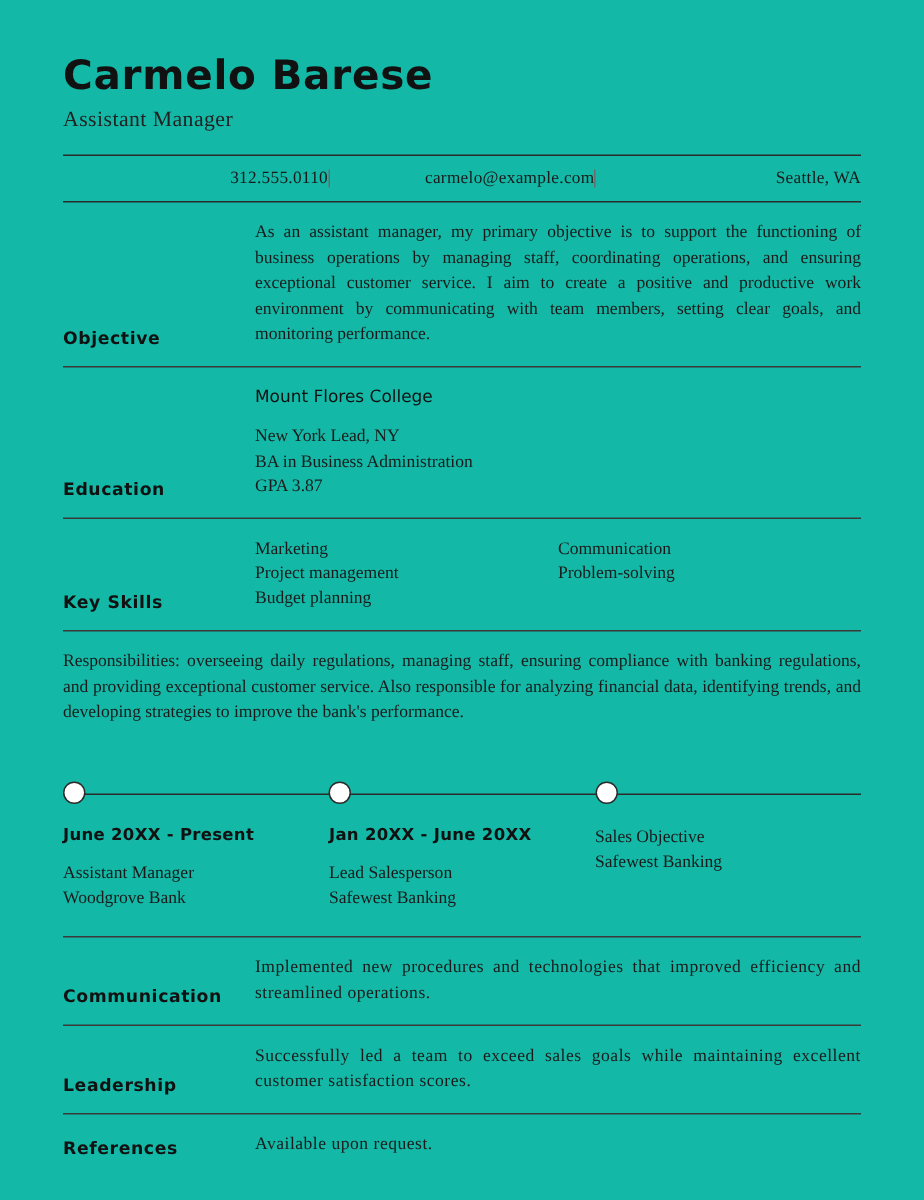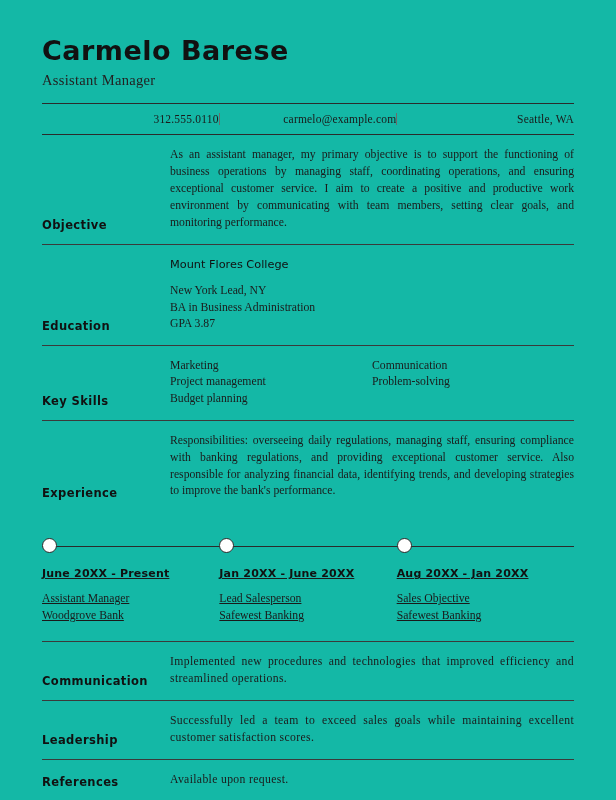--- a/index.html
+++ b/index.html
@@ -137,21 +137,20 @@
   }
   .tl-cols {
     position: relative;
     display: flex;
   }
   .tl-col {
     flex: 1 1 0;
     position: relative;
     padding-right: 14px;
     box-sizing: border-box;
-    text-decoration: underline;
   }
   .tl-dot {
     position: relative;
     z-index: 2;
     width: 13px;
     height: 13px;
     border: 1.6px solid #2b2b2b;
     border-radius: 50%;
     background: #ffffff;
     margin-bottom: 14px;
@@ -233,21 +232,20 @@
             <div class="skill-item">Communication</div>
             <div class="skill-item">Problem-solving</div>
           </div>
         </div>
       </div>
     </div>
 
     <hr class="rule thin">
 
     <div class="section">
-      <div class="sec-label">Experience</div>
       <div class="sec-body">Responsibilities: overseeing daily regulations, managing staff, ensuring compliance with banking regulations, and providing exceptional customer service. Also responsible for analyzing financial data, identifying trends, and developing strategies to improve the bank's performance.</div>
     </div>
 
     <div class="timeline-wrap">
       <div class="timeline">
         <div class="tl-line"></div>
         <div class="tl-cols">
 
           <div class="tl-col">
             <div class="tl-dot"></div>
@@ -258,21 +256,20 @@
 
           <div class="tl-col">
             <div class="tl-dot"></div>
             <div class="tl-date">Jan 20XX - June 20XX</div>
             <div class="tl-role">Lead Salesperson</div>
             <div class="tl-org">Safewest Banking</div>
           </div>
 
           <div class="tl-col">
             <div class="tl-dot"></div>
-            <div class="tl-date">Aug 20XX - Jan 20XX</div>
             <div class="tl-role">Sales Objective</div>
             <div class="tl-org">Safewest Banking</div>
           </div>
 
         </div>
       </div>
     </div>
 
     <hr class="rule thin">
 

